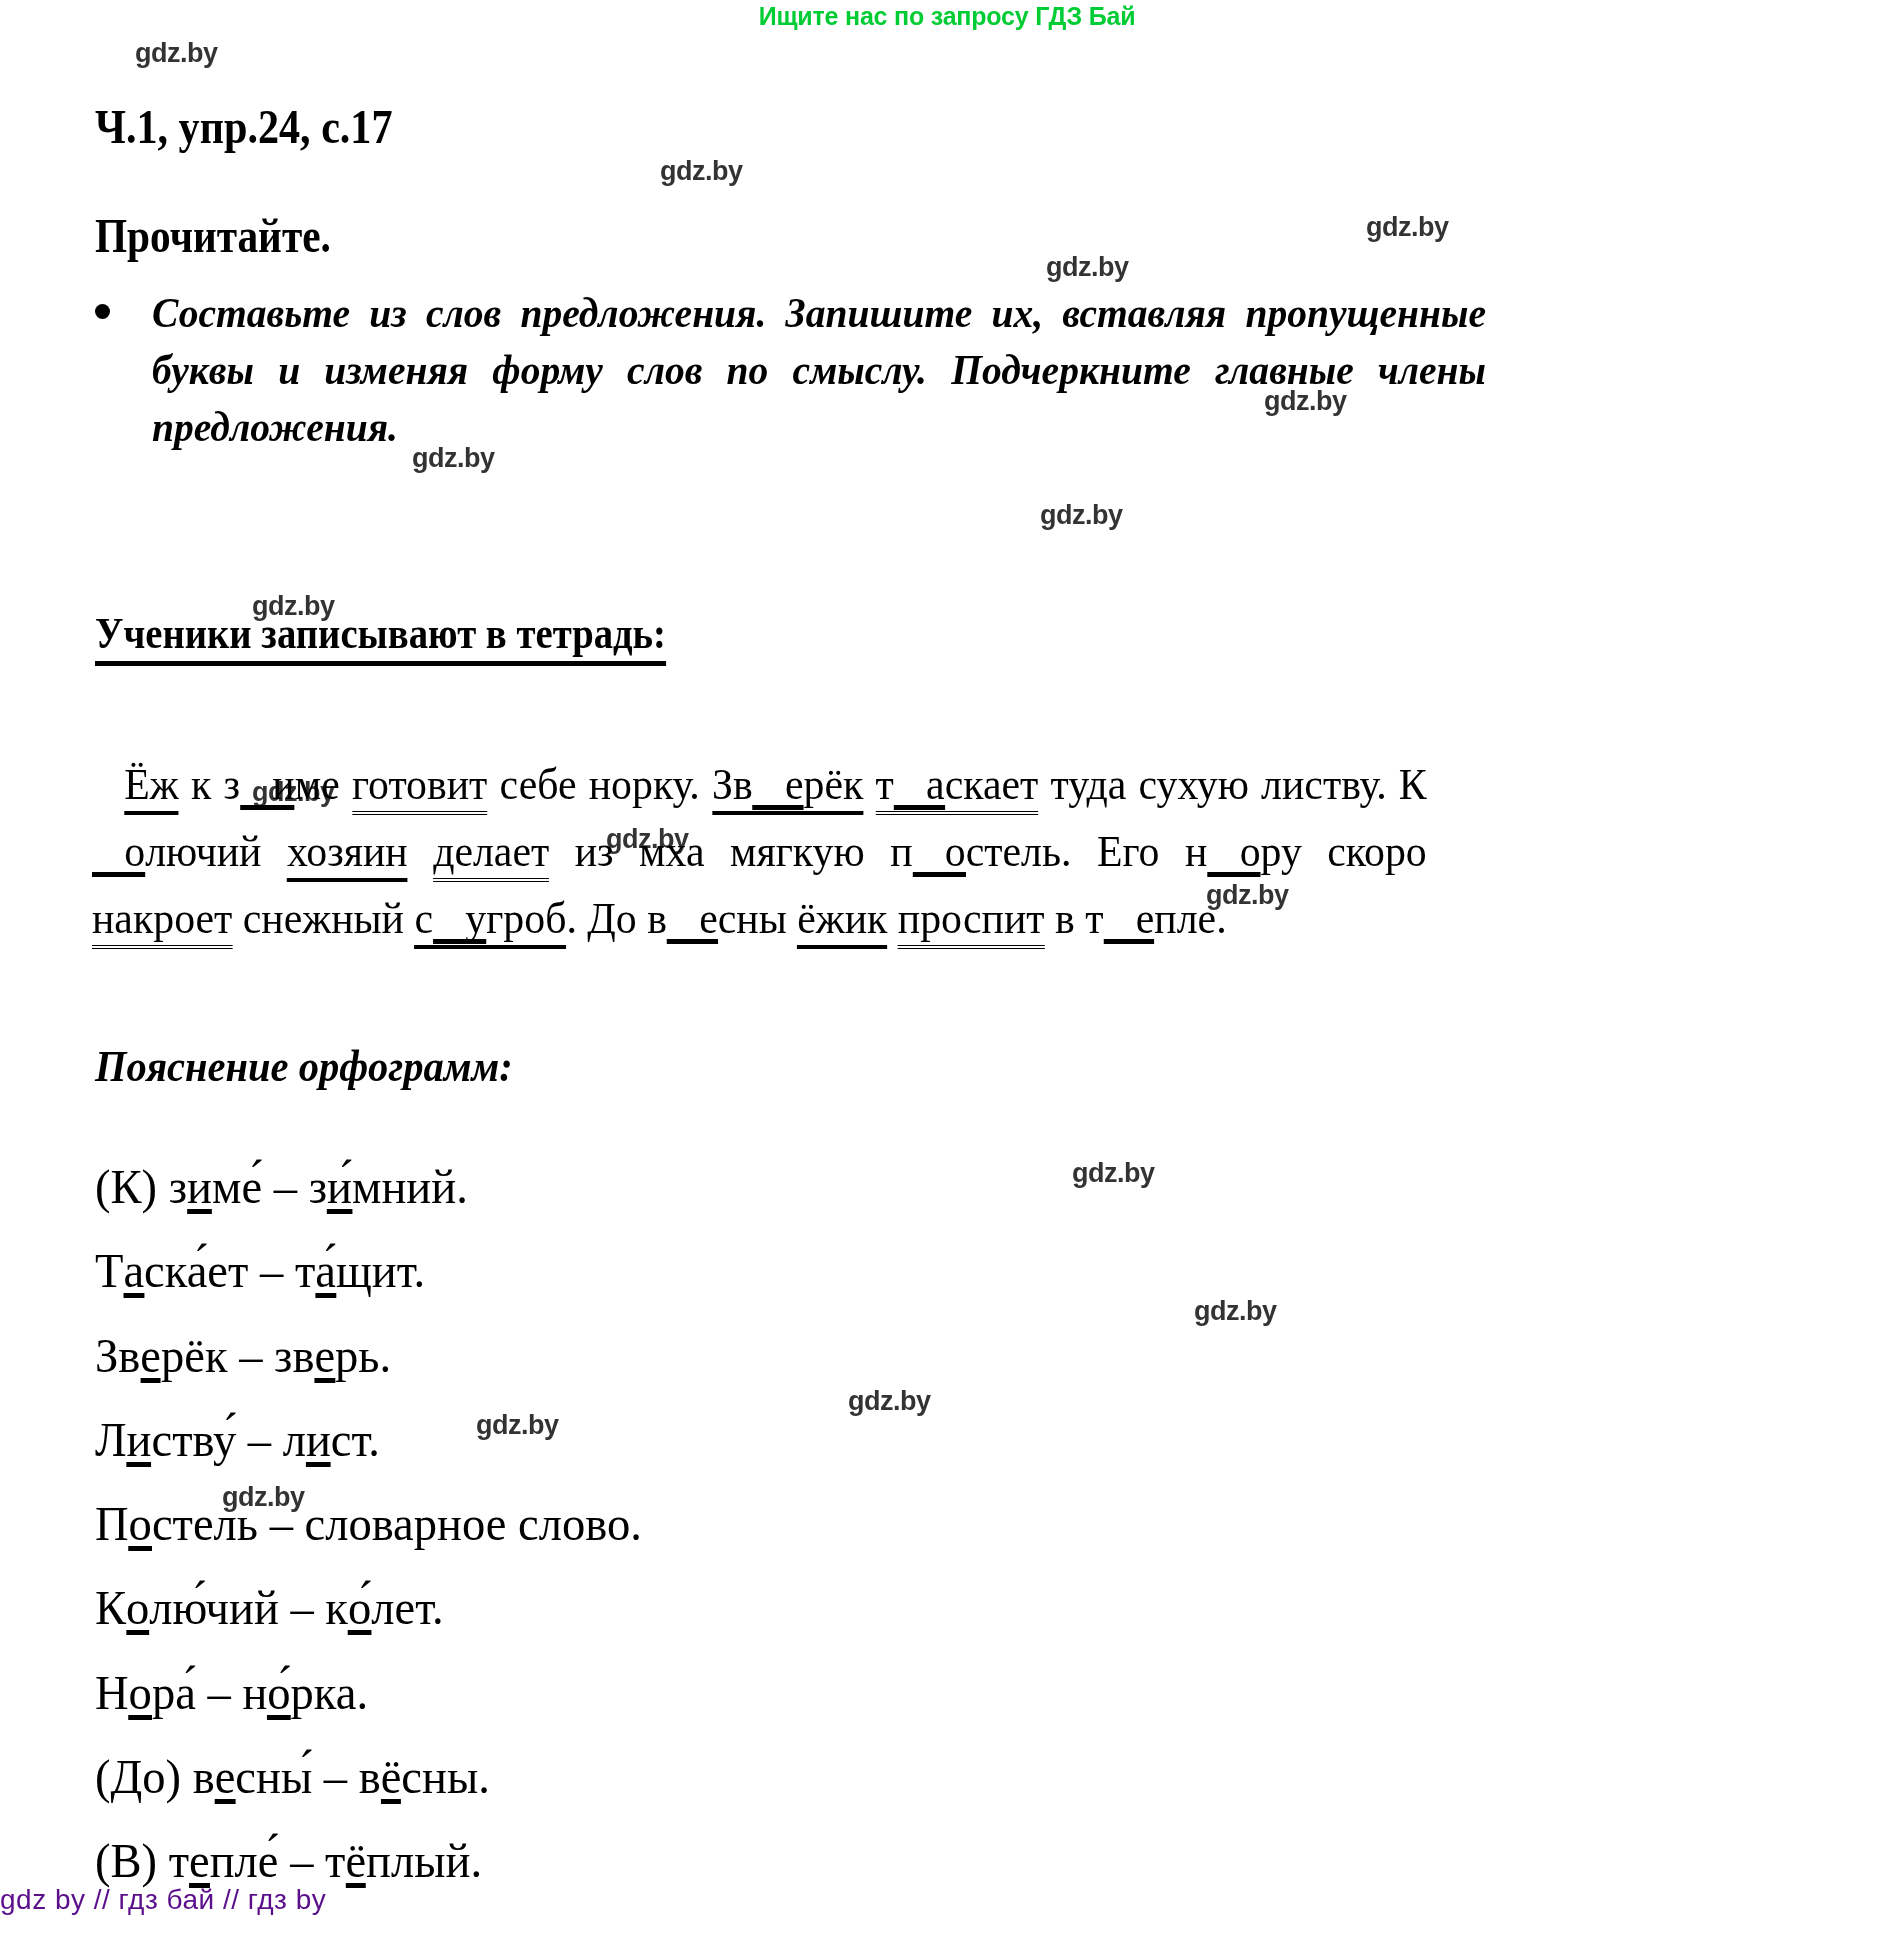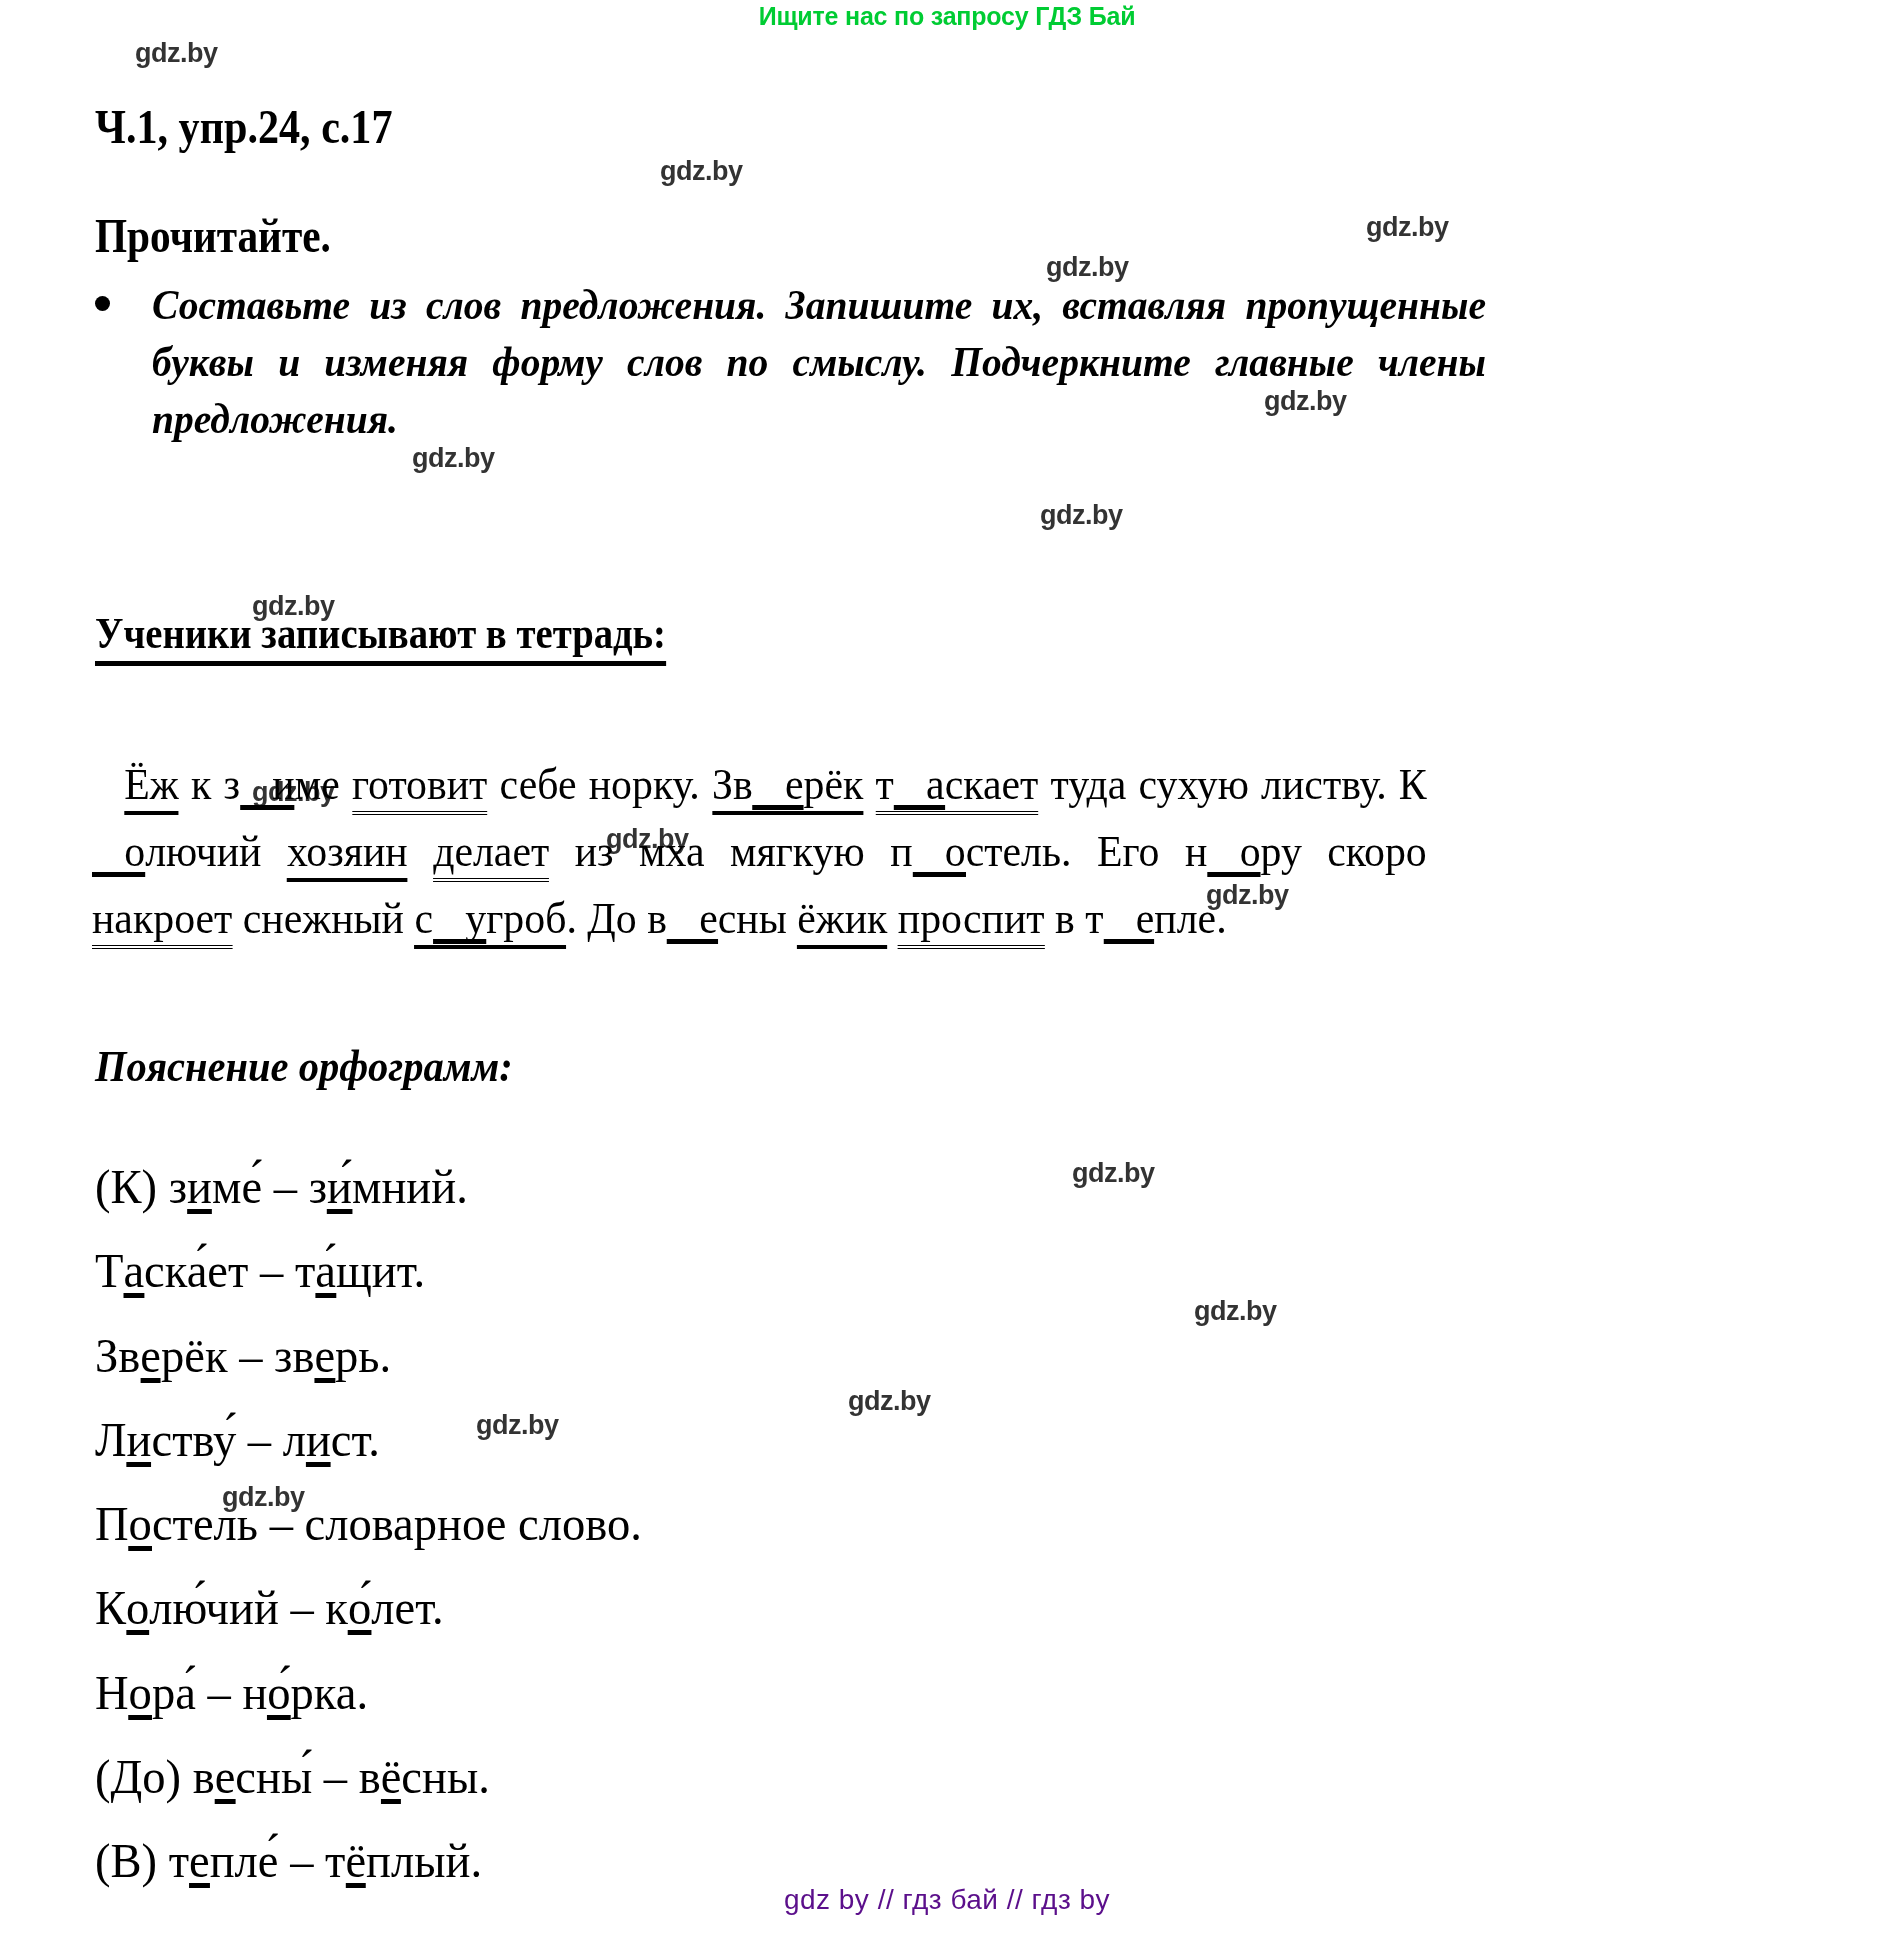--- a/index.html
+++ b/index.html
@@ -73,21 +73,21 @@
     font-weight: 700;
     white-space: nowrap;
     transform: scaleX(0.86);
     transform-origin: left center;
   }
 
   
   .task {
     position: absolute;
     left: 95px;
-    top: 276px;
+    top: 284px;
     width: 1395px;
   }
   .task .bullet {
     position: absolute;
     left: 0px;
     top: 20px;
     width: 15px;
     height: 15px;
     border-radius: 50%;
     background: #000;
@@ -178,21 +178,20 @@
     transform: scaleX(0.95);
     transform-origin: left center;
   }
 
   
   .footer {
     position: absolute;
     left: 0;
     top: 1884px;
     width: 1894px;
-    text-align: center;
     font-family: "Liberation Sans", "DejaVu Sans", sans-serif;
     font-size: 28px;
     color: #5b0f8b;
     white-space: nowrap;
     letter-spacing: 0.5px;
   }
 </style>
 </head>
 <body>
 

